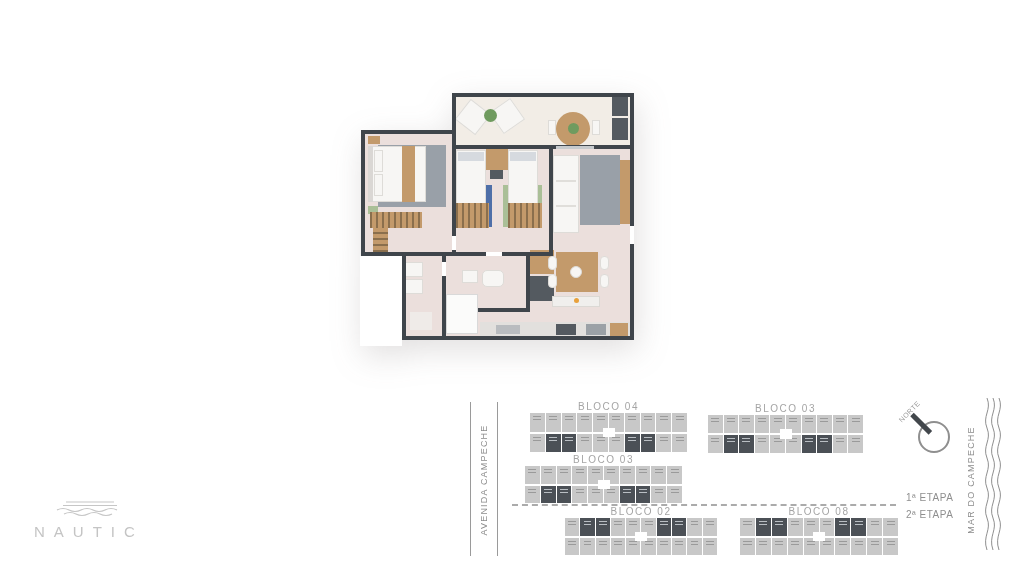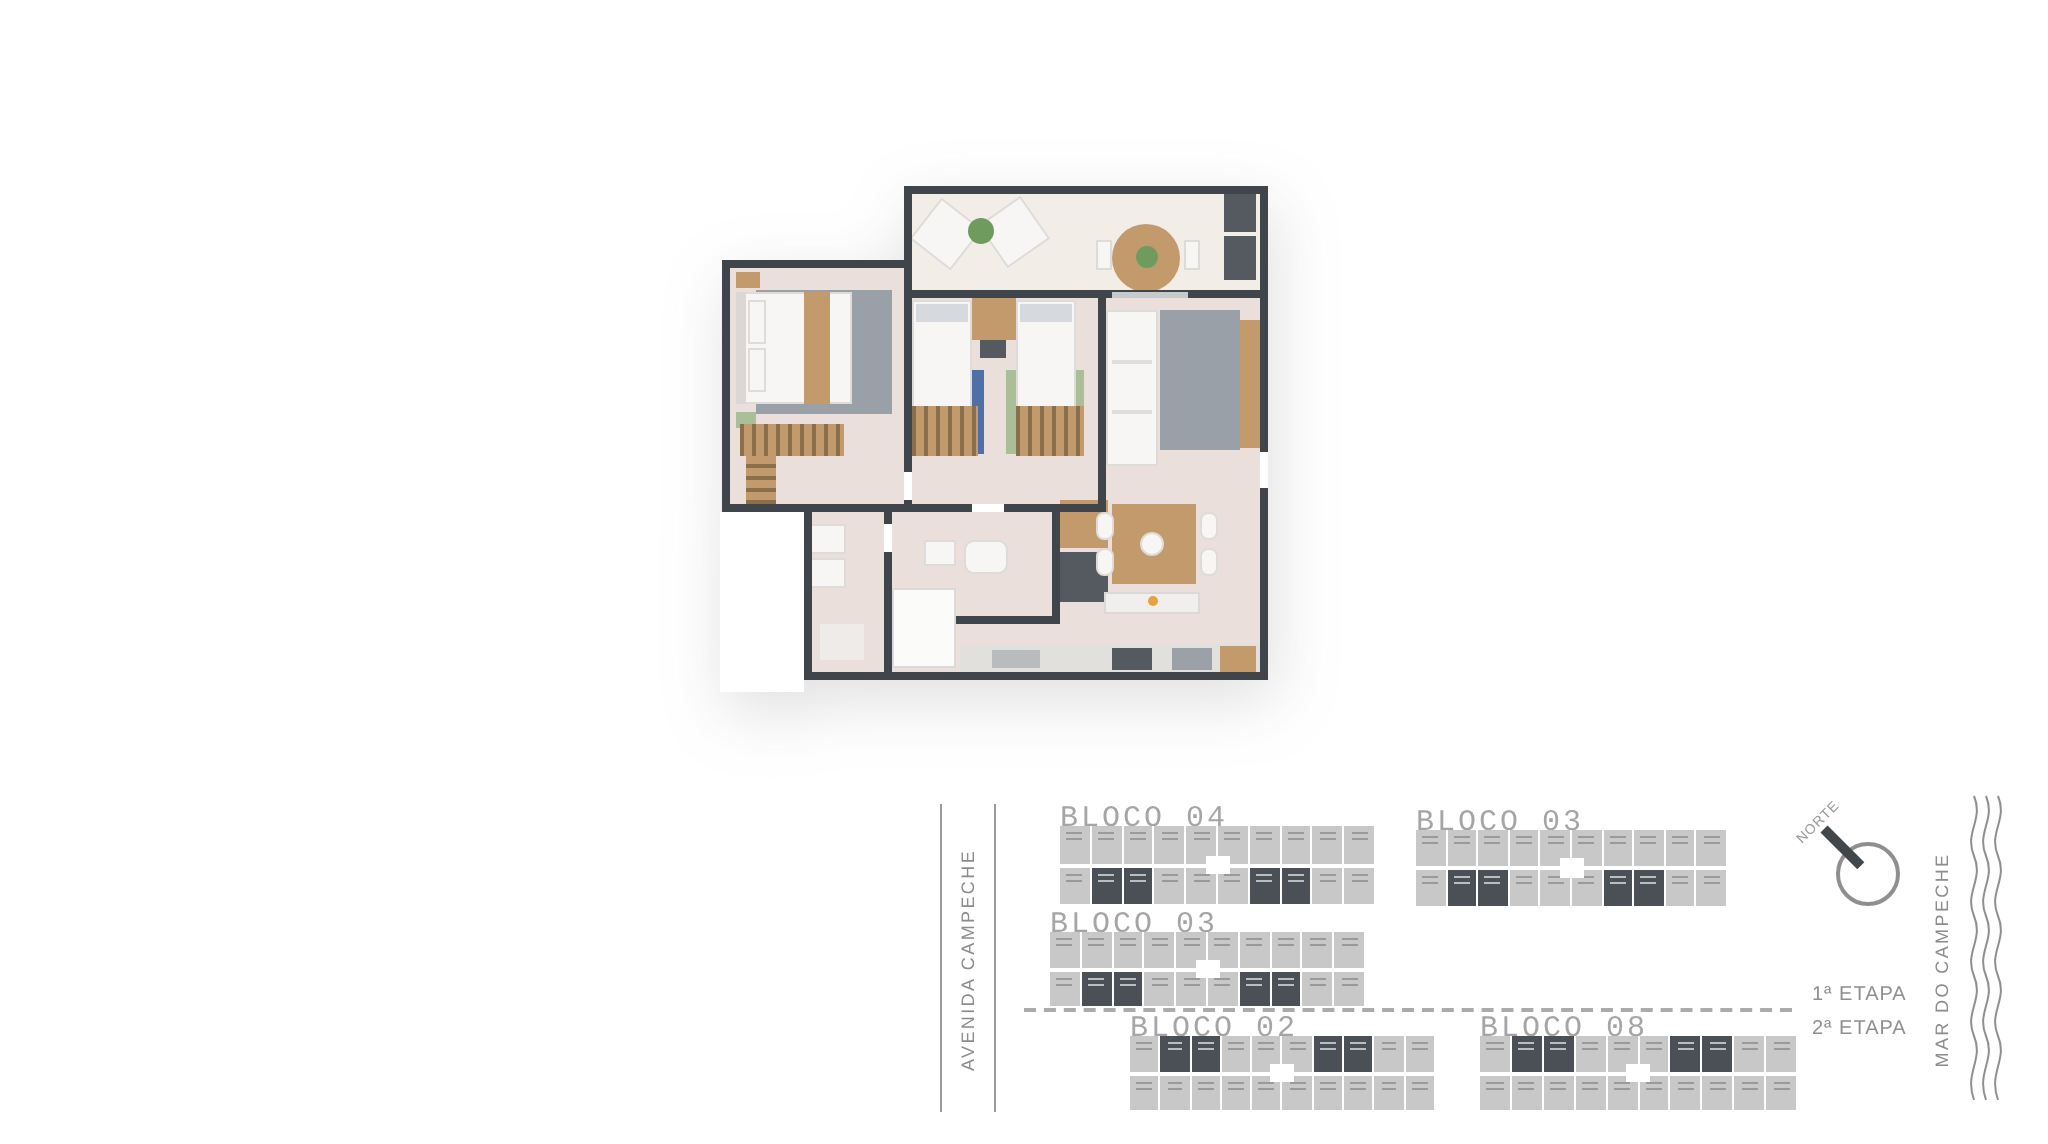--- a/index.html
+++ b/index.html
@@ -23,21 +23,21 @@
   .hatchv{background:repeating-linear-gradient(0deg,var(--wood_dark,#8A6F4D) 0 2px,var(--wood,#C39A6B) 2px 6px);}
   .gap{background:#ffffff;}
   
   #siteplan{position:absolute;left:0;top:0;width:1024px;height:572px;}
   .road-line{position:absolute;width:1px;background:#9A9A9A;}
   .v-label{position:absolute;white-space:nowrap;font-size:9px;letter-spacing:1.2px;
     color:#8C8C8C;transform:translate(-50%,-50%) rotate(-90deg);}
   #dashed-line{position:absolute;left:512px;top:504px;width:384px;height:0;
     border-top:2px dashed #ABABAB;}
   .stage-label{position:absolute;font-size:10px;color:#8F8F8F;letter-spacing:0.5px;}
-  .block-label{position:absolute;text-align:left;font-size:15px;letter-spacing:1.5px;color:#A5A5A5;font-family:Liberation Mono, monospace;}
+  .block-label{position:absolute;text-align:center;font-size:10px;letter-spacing:1.5px;color:#A5A5A5;}
   .building{position:absolute;background:#ffffff;display:flex;flex-direction:column;gap:2px;}
   .unit-row{display:flex;gap:1px;flex:1;}
   .unit{flex:1;background:var(--building_gray,#C8C8C8);}
   .unit::before,.unit::after{content:"";display:block;width:55%;height:1px;background:#9a9a9a;margin:3px auto 0;}
   .unit::after{margin-top:2px;}
   .unit.dark{background:var(--building_dark,#4B5056);}
   .unit.dark::before,.unit.dark::after{background:#B9BEC3;}
   .notch{position:absolute;left:calc(50% - 6px);top:38%;width:12px;height:24%;background:#ffffff;}
   
   #compass{position:absolute;left:900px;top:400px;width:64px;height:60px;}
@@ -312,14 +312,25 @@
             <div class="unit"></div>
             <div class="unit"></div>
             <div class="unit"></div>
             <div class="unit"></div>
           </div>
           <div class="notch"></div>
         </div>
       </div>
   </div>
 
+  <div id="logo">
+    <svg id="logo-waves" width="72" height="18" viewBox="0 0 72 18">
+      <g fill="none" stroke="#C6C6C6" stroke-width="1.2">
+        <line x1="12" y1="2" x2="60" y2="2"></line>
+        <line x1="9" y1="5.5" x2="63" y2="5.5"></line>
+        <path d="M3 10 q6 -3 12 0 t12 0 t12 0 t12 0 t12 0"></path>
+        <path d="M10 14 q6 -3 12 0 t12 0 t12 0 t12 0"></path>
+      </g>
+    </svg>
+    <div id="logo-text">NAUTIC</div>
+  </div>
 
 </div>
 
 </body></html>

